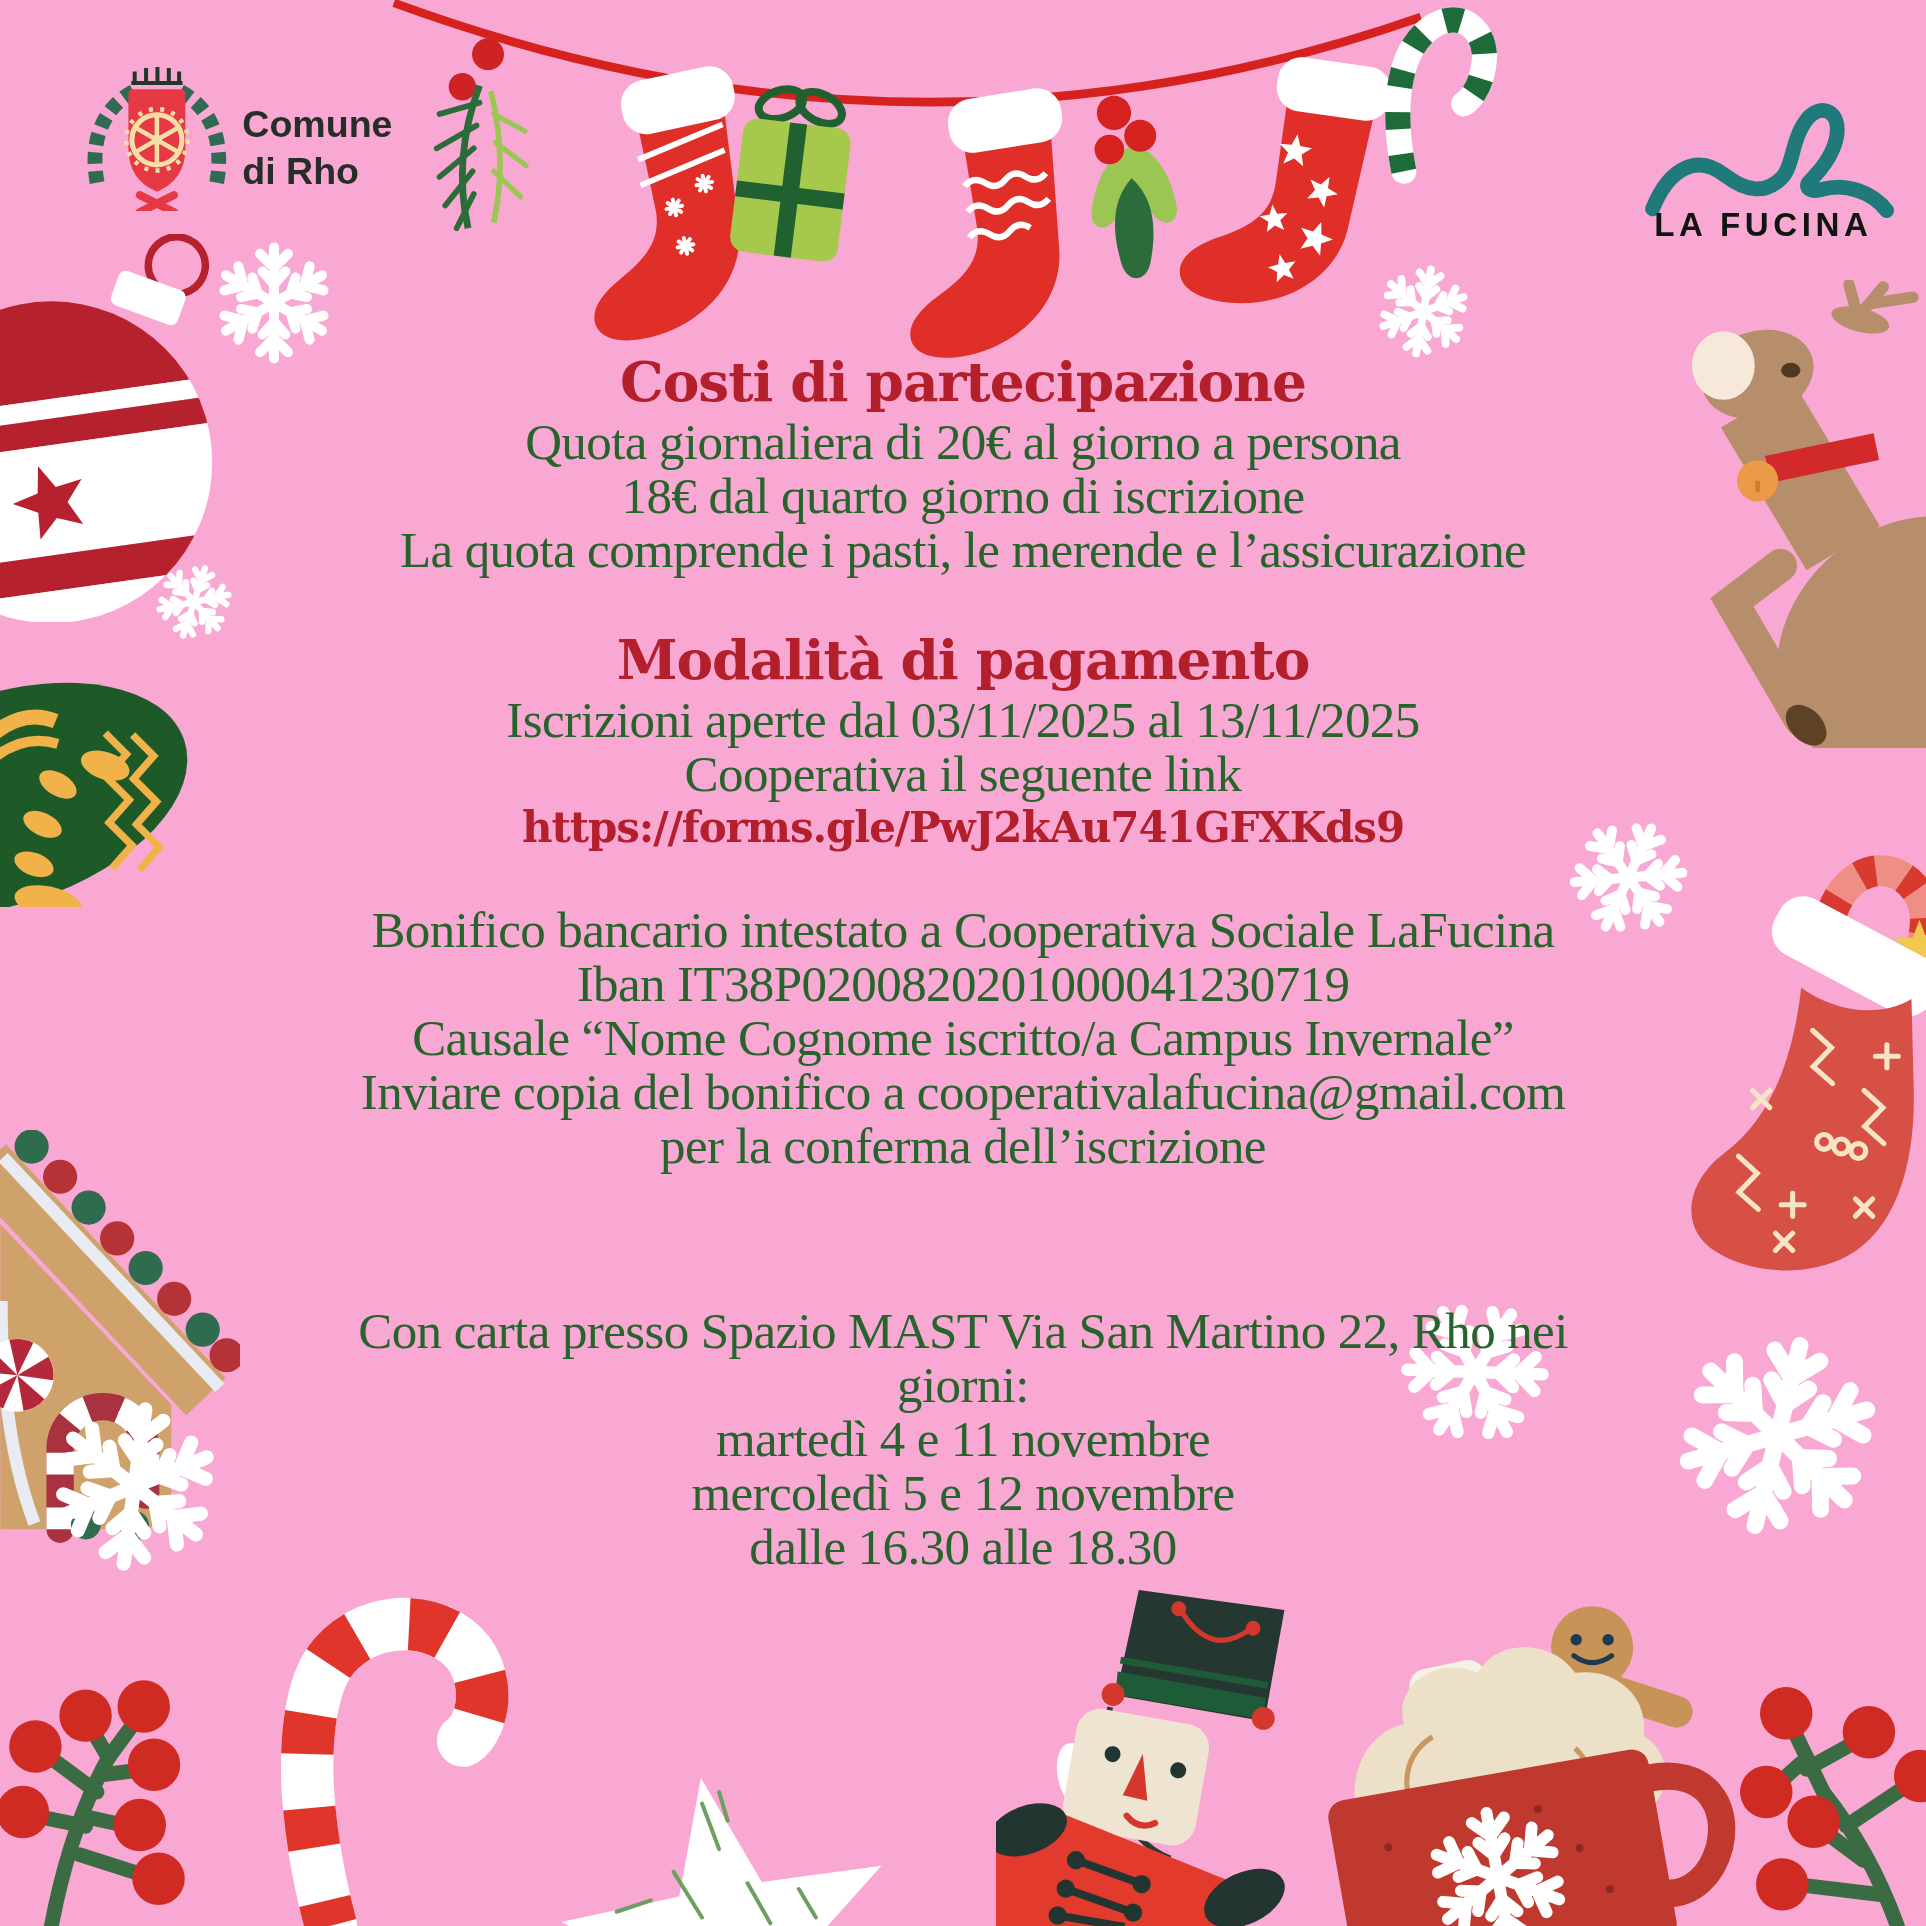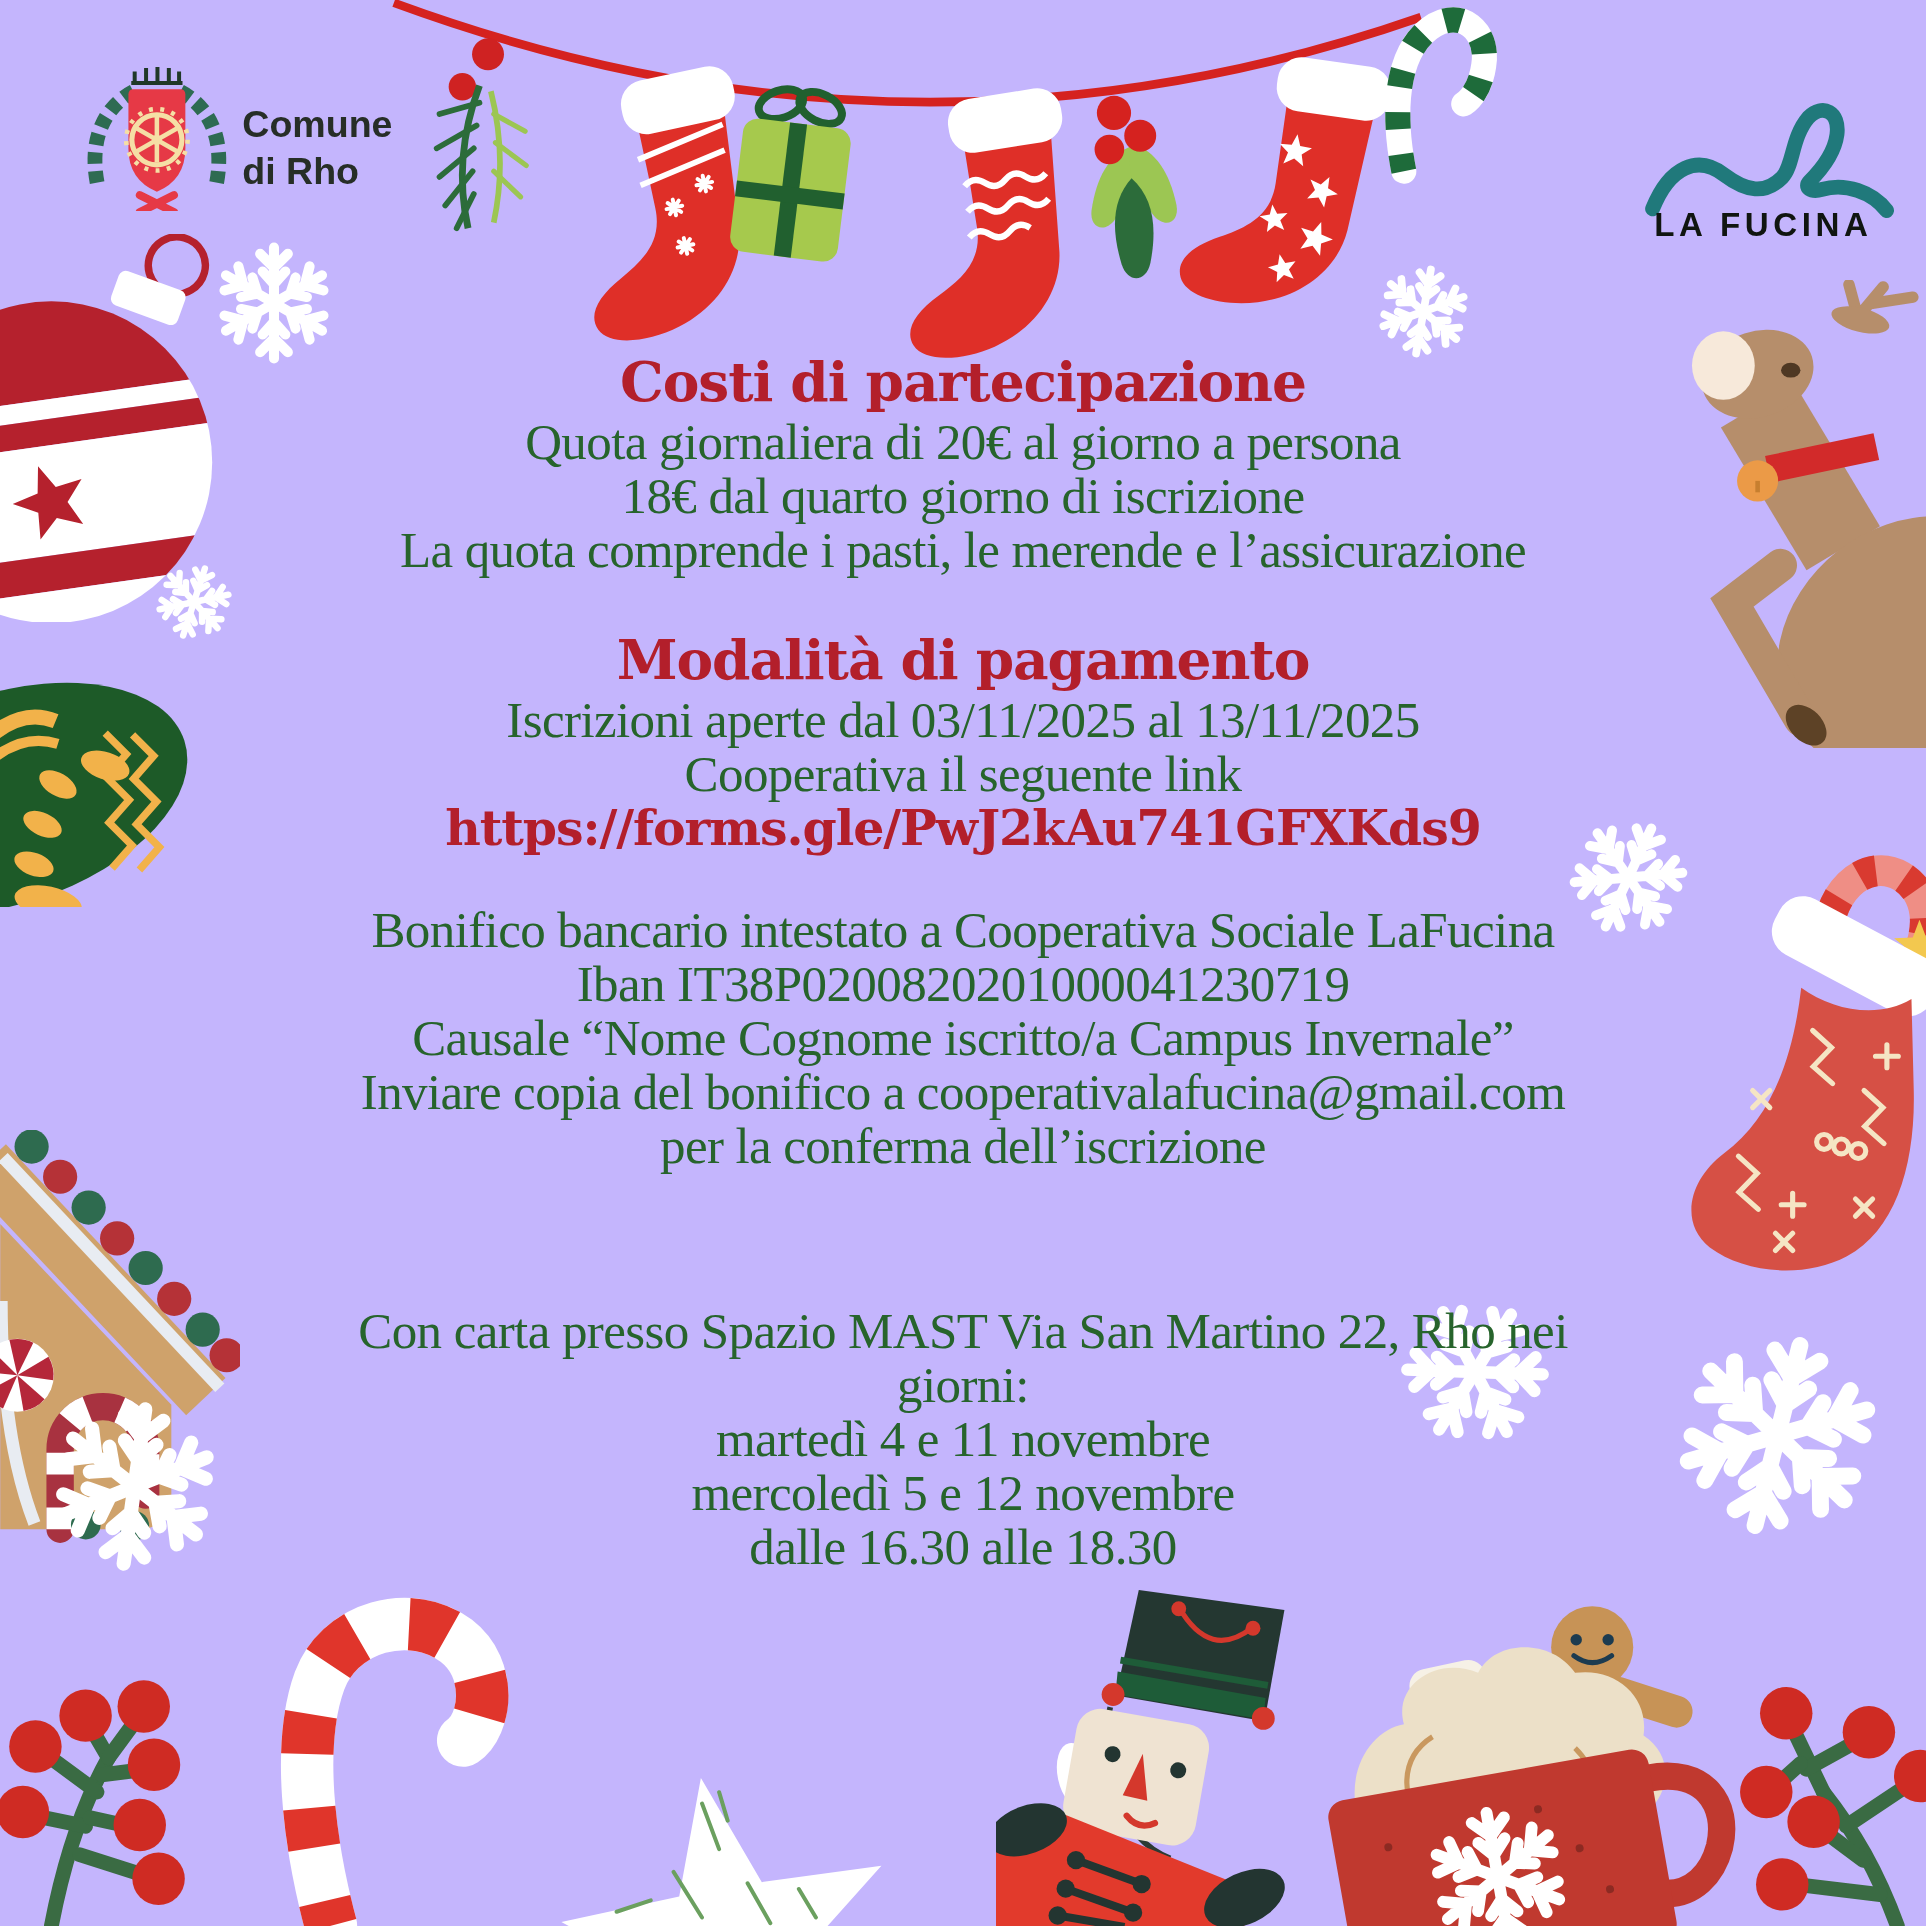--- a/index.html
+++ b/index.html
@@ -1,37 +1,37 @@
 <!DOCTYPE html>
 <html style="font-size:9px"><head>
 <meta charset="utf-8">
 <style>
   html,body{margin:0;padding:0;}
   .page{
     position:relative;
     width:1926px;height:1926px;
-    background:#c4b5fd;
+    background:#f9a8d4;
     overflow:hidden;
     font-family:"Liberation Serif", serif;
   }
   .deco{position:absolute;}
   .sec{position:absolute;left:0;width:100%;text-align:center;}
   .sec h2{
     margin:0;height:66px;line-height:66px;
     font-family:"DejaVu Serif", serif;
     font-weight:bold;font-size:55px;letter-spacing:-1.1px;
     color:#b31f2b;
   }
   .sec .ln{
     margin:0;height:54px;line-height:54px;
     font-size:51px;color:#27642c;letter-spacing:-0.6px;
   }
   .sec .ln.link{
     font-family:"DejaVu Serif", serif;
-    font-weight:bold;font-size:49px;color:#b31f2b;letter-spacing:-1.1px;
+    font-weight:bold;font-size:42px;color:#b31f2b;letter-spacing:-1.1px;
   }
   .logo-text{font-family:"Liberation Sans", sans-serif;font-weight:bold;}
 </style>
 </head>
 <body>
 
 <div class="page">
 
   <svg width="0" height="0" style="position:absolute">
     <defs>

